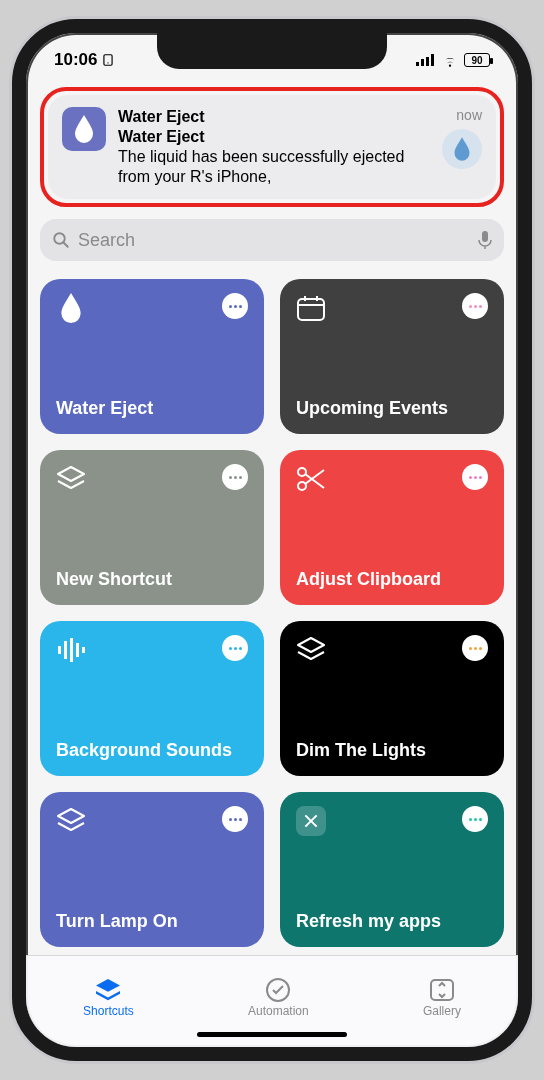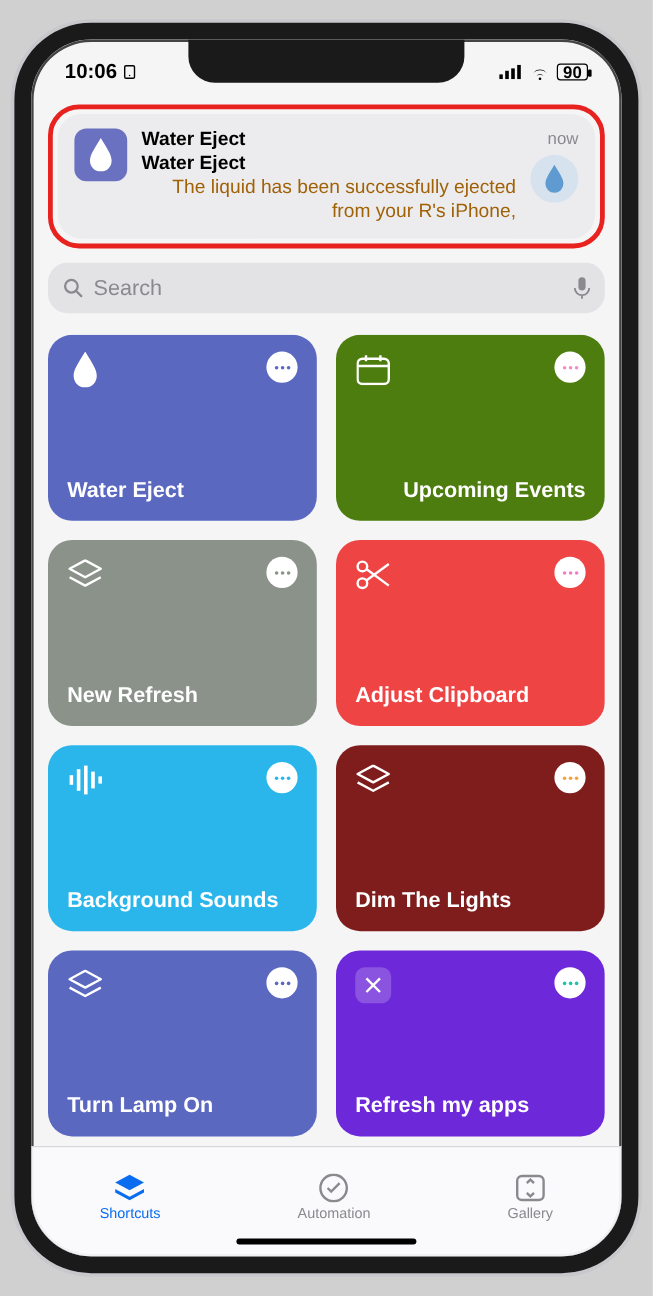--- a/index.html
+++ b/index.html
@@ -43,21 +43,21 @@
     font-size: 17px;
     font-weight: 600;
     z-index: 40;
   }
   .status-left { display: flex; align-items: center; gap: 4px; }
   .status-right { display: flex; align-items: center; gap: 5px; }
   .battery-box {
     width: 26px; height: 14px;
     border: 1.5px solid #000; border-radius: 3px;
     position: relative; display:flex; align-items:center; justify-content:center;
-    font-size:14px; font-weight:700;
+    font-size:10px; font-weight:700;
   }
   .battery-box::after {
     content:""; position:absolute; right:-3.5px; top:4px;
     width:2.5px; height:6px; background:#000; border-radius:1px;
   }
   .screen {
     position:absolute; top:0; left:0; right:0; bottom:0;
     padding: 54px 14px 0 14px;
     display:flex; flex-direction:column;
   }
@@ -79,21 +79,21 @@
   .notif-appicon {
     width:44px; height:44px;
     background:#6971c0;
     border-radius:10px;
     display:flex; align-items:center; justify-content:center;
     flex-shrink:0;
   }
   .notif-body { flex:1; font-size:16px; line-height:1.25; }
   .notif-title { font-weight:700; }
   .notif-sub { font-weight:700; }
-  .notif-msg { color:#a16207;text-align:right; }
+  .notif-msg { color:#000000; }
   .notif-right { display:flex; flex-direction:column; align-items:flex-end; gap:6px; }
   .notif-time { font-size:14px; color:#8a8a8e; }
   .notif-side-icon {
     width:40px; height:40px;
     background:#d7e2ef;
     border-radius:50%;
     display:flex; align-items:center; justify-content:center;
   }
   
   .search {
@@ -135,27 +135,27 @@
     width:26px; height:26px; background:#fff;
     border-radius:50%;
     display:flex; align-items:center; justify-content:center;
     gap:2px;
   }
   .tile-more span { width:3px; height:3px; background:currentColor; border-radius:50%; }
   .tile-label { font-size:18px; font-weight:600; line-height:1.2; }
   .tile .icon { width:30px; height:30px; display:flex; align-items:center; justify-content:center; }
   
   .c0 { background:#5a68c0; } .c0 .tile-more{color:#5a68c0;}
-  .c1 { background:#4d7c0f;text-align:right; } .c1 .tile-more{color:#f18fc0;}
+  .c1 { background:#404040; } .c1 .tile-more{color:#f18fc0;}
   .c2 { background:#8a928a; } .c2 .tile-more{color:#8a928a;}
   .c3 { background:#ef4444; } .c3 .tile-more{color:#f27cc6;}
   .c4 { background:#2ab6ea; } .c4 .tile-more{color:#2ab6ea;}
-  .c5 { background:#7f1d1d; } .c5 .tile-more{color:#f2a23a;}
+  .c5 { background:#000000; } .c5 .tile-more{color:#f2a23a;}
   .c6 { background:#5a68c0; } .c6 .tile-more{color:#5a68c0;}
-  .c7 { background:#6d28d9; } .c7 .tile-more{color:#1fc4a4;}
+  .c7 { background:#0f766e; } .c7 .tile-more{color:#1fc4a4;}
   
   .tabbar {
     position:absolute; bottom:0; left:0; right:0;
     height:92px;
     background:rgba(250,250,252,0.95);
     border-top:1px solid #d8d8dc;
     display:flex; justify-content:space-around;
     padding-top:22px;
   }
   .tab { display:flex; flex-direction:column; align-items:center; gap:2px; font-size:12px; color:#8a8a8e; }
@@ -277,21 +277,21 @@
                 <path d="M15 1 L28 8 L15 15 L2 8 Z" stroke="#fff" stroke-width="2" fill="none" stroke-linejoin="round"></path>
                 <path d="M2 15 L15 22 L28 15" stroke="#fff" stroke-width="2" fill="none" stroke-linejoin="round"></path>
               </svg>
             </div>
             <div class="tile-more">
               <span></span>
               <span></span>
               <span></span>
             </div>
           </div>
-          <div class="tile-label">New Refresh</div>
+          <div class="tile-label">New Shortcut</div>
         </div>
         <div class="tile c3">
           <div class="tile-top">
             <div class="icon">
               <svg width="30" height="26" viewBox="0 0 30 26">
                 <circle cx="6" cy="6" r="4" stroke="#fff" stroke-width="2" fill="none"></circle>
                 <circle cx="6" cy="20" r="4" stroke="#fff" stroke-width="2" fill="none"></circle>
                 <line x1="9" y1="8" x2="28" y2="22" stroke="#fff" stroke-width="2"></line>
                 <line x1="9" y1="18" x2="28" y2="4" stroke="#fff" stroke-width="2"></line>
               </svg>

